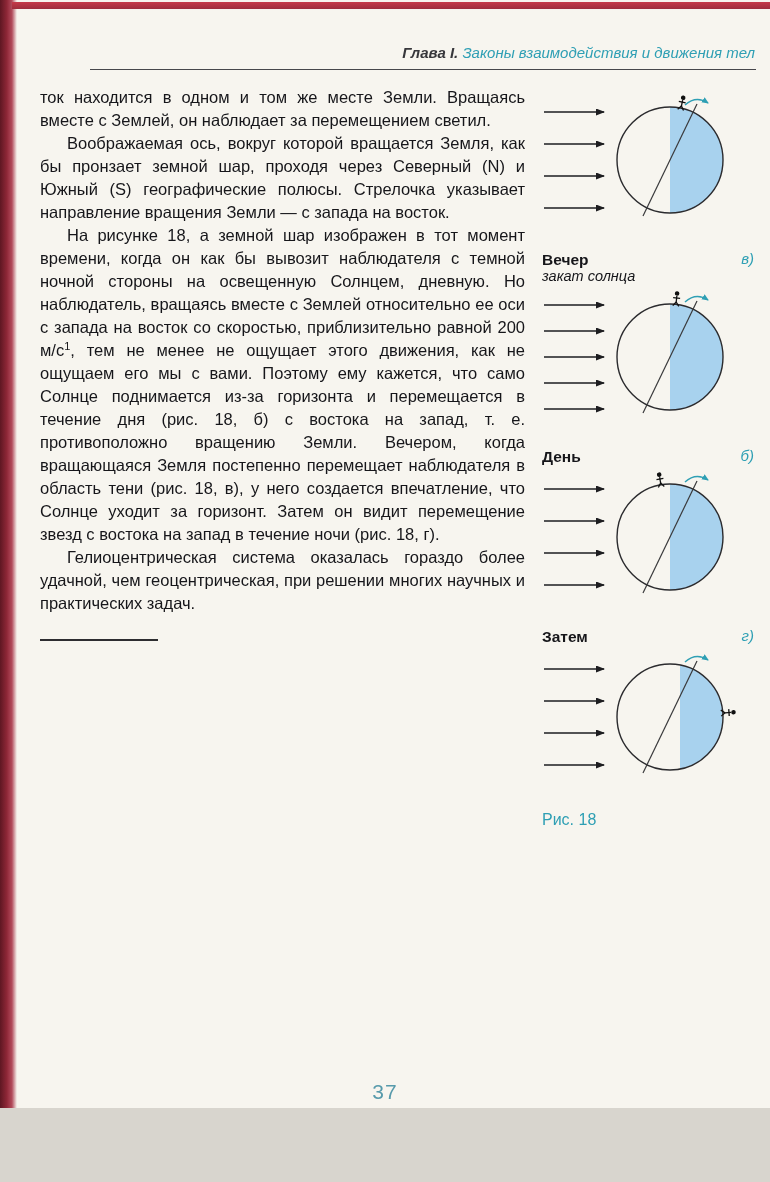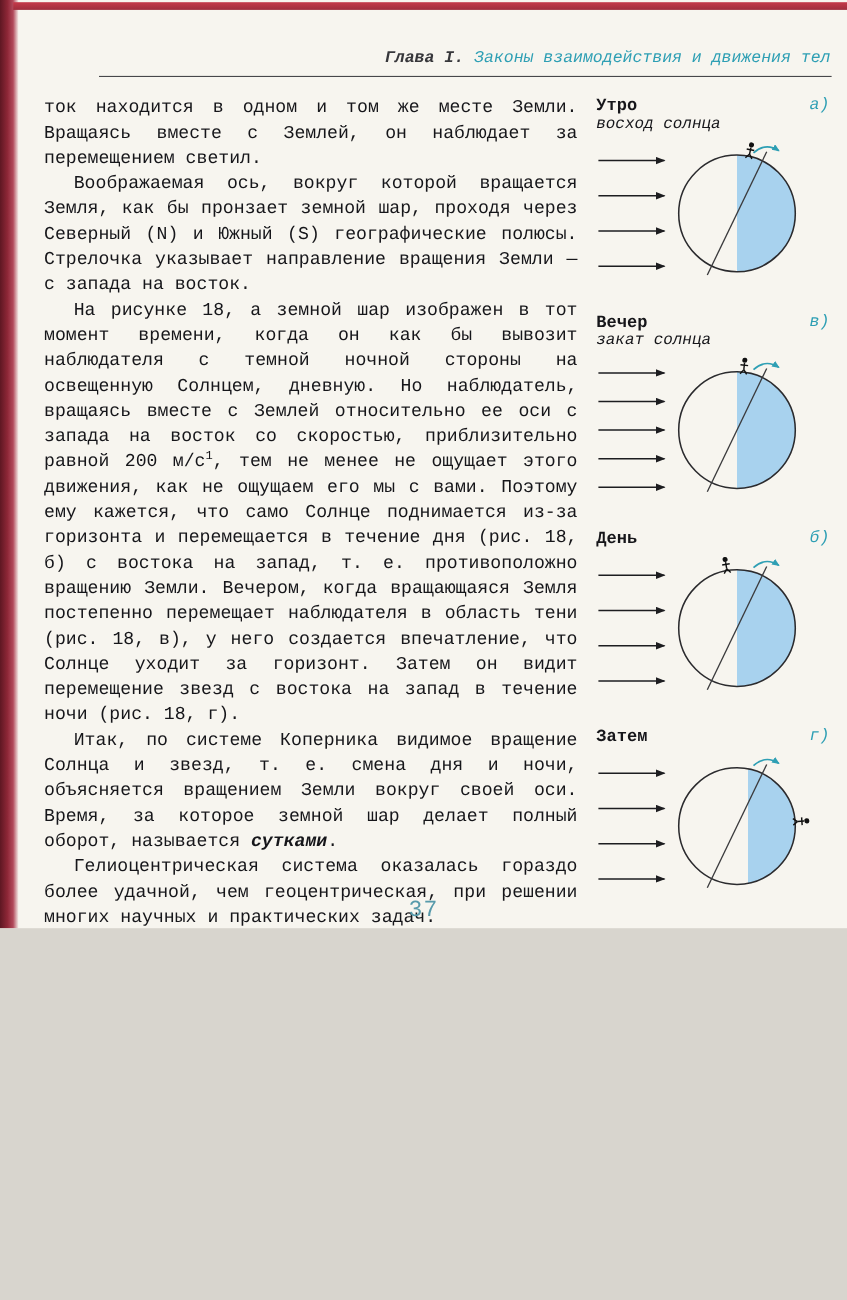--- a/index.html
+++ b/index.html
@@ -1,24 +1,24 @@
 <!DOCTYPE html>
 <html><head>
 <meta charset="utf-8">
 <style>
   * { box-sizing: border-box; }
   html, body { margin: 0; padding: 0; background: #d8d5ce; }
   .page {
     position: relative;
     width: 770px;
-    height: 844px;
+    height: 1108px;
     margin: 0 auto;
     background: #f7f5ef;
     overflow: hidden;
-    font-family: Liberation Mono, monospace;
+    font-family: Liberation Sans, sans-serif;
     color: #16161a;
   }
   
   .edge-left {
     position: absolute; left: 0; top: 0; width: 17px; height: 100%;
     background: linear-gradient(90deg, #5e1722 0%, #8e2737 40%, #b24a5b 70%, rgba(178,74,91,0) 100%);
   }
   .edge-top {
     position: absolute; left: 12px; right: 0; top: 2px; height: 7px;
     background: linear-gradient(180deg, #c53a4a, #9e2e3d);
@@ -89,27 +89,20 @@
         <path d="M0,0 L7,3 L0,6 Z" fill="#2e9fb4"></path>
       </marker>
     </defs>
   </svg>
 
   <div class="content">
 
     <div class="figure-column">
 
       <div class="diagram">
-        <div class="diagram-head">
-          <div class="diagram-titles">
-            <div class="diagram-title">Утро</div>
-            <div class="diagram-subtitle">восход солнца</div>
-          </div>
-          <div class="diagram-letter">а)</div>
-        </div>
         <svg width="214" height="138" viewBox="0 0 214 138">
           <g stroke="#1d1d20" stroke-width="1.4">
             <line x1="2" y1="22" x2="62" y2="22" marker-end="url(#ray-head)"></line>
             <line x1="2" y1="54" x2="62" y2="54" marker-end="url(#ray-head)"></line>
             <line x1="2" y1="86" x2="62" y2="86" marker-end="url(#ray-head)"></line>
             <line x1="2" y1="118" x2="62" y2="118" marker-end="url(#ray-head)"></line>
           </g>
           <path d="M128 17 A53 53 0 0 1 128 123 Z" fill="#a8d2ee"></path>
           <circle cx="128" cy="70" r="53" fill="none" stroke="#2b2b2e" stroke-width="1.4"></circle>
           <line x1="155" y1="14" x2="101" y2="126" stroke="#3a3a3c" stroke-width="1.2"></line>
@@ -216,23 +209,20 @@
     <p class="no-indent">
       <span>ток находится в одном и том же месте Земли. Вращаясь вместе с Землей, он наблюдает за перемещением светил.</span>
     </p>
     <p>
       <span>Воображаемая ось, вокруг которой вращается Земля, как бы пронзает земной шар, проходя через Северный (N) и Южный (S) географические полюсы. Стрелочка указывает направление вращения Земли — с запада на восток.</span>
     </p>
     <p>
       <span>На рисунке 18, а земной шар изображен в тот момент времени, когда он как бы вывозит наблюдателя с темной ночной стороны на освещенную Солнцем, дневную. Но наблюдатель, вращаясь вместе с Землей относительно ее оси с запада на восток со скоростью, приблизительно равной 200 м/с</span><sup class="note-ref">1</sup><span>, тем не менее не ощущает этого движения, как не ощущаем его мы с вами. Поэтому ему кажется, что само Солнце поднимается из-за горизонта и перемещается в течение дня (рис. 18, б) с востока на запад, т. е. противоположно вращению Земли. Вечером, когда вращающаяся Земля постепенно перемещает наблюдателя в область тени (рис. 18, в), у него создается впечатление, что Солнце уходит за горизонт. Затем он видит перемещение звезд с востока на запад в течение ночи (рис. 18, г).</span>
     </p>
     <p>
-      <span>Итак, по системе Коперника видимое вращение Солнца и звезд, т. е. смена дня и ночи, объясняется вращением Земли вокруг своей оси. Время, за которое земной шар делает полный оборот, называется </span><span class="emph">сутками</span><span>.</span>
-    </p>
-    <p>
       <span>Гелиоцентрическая система оказалась гораздо более удачной, чем геоцентрическая, при решении многих научных и практических задач.</span>
     </p>
 
     <div class="footnote-rule"></div>
   </div>
 
   <div class="page-number">37</div>
 
 </div>
 

